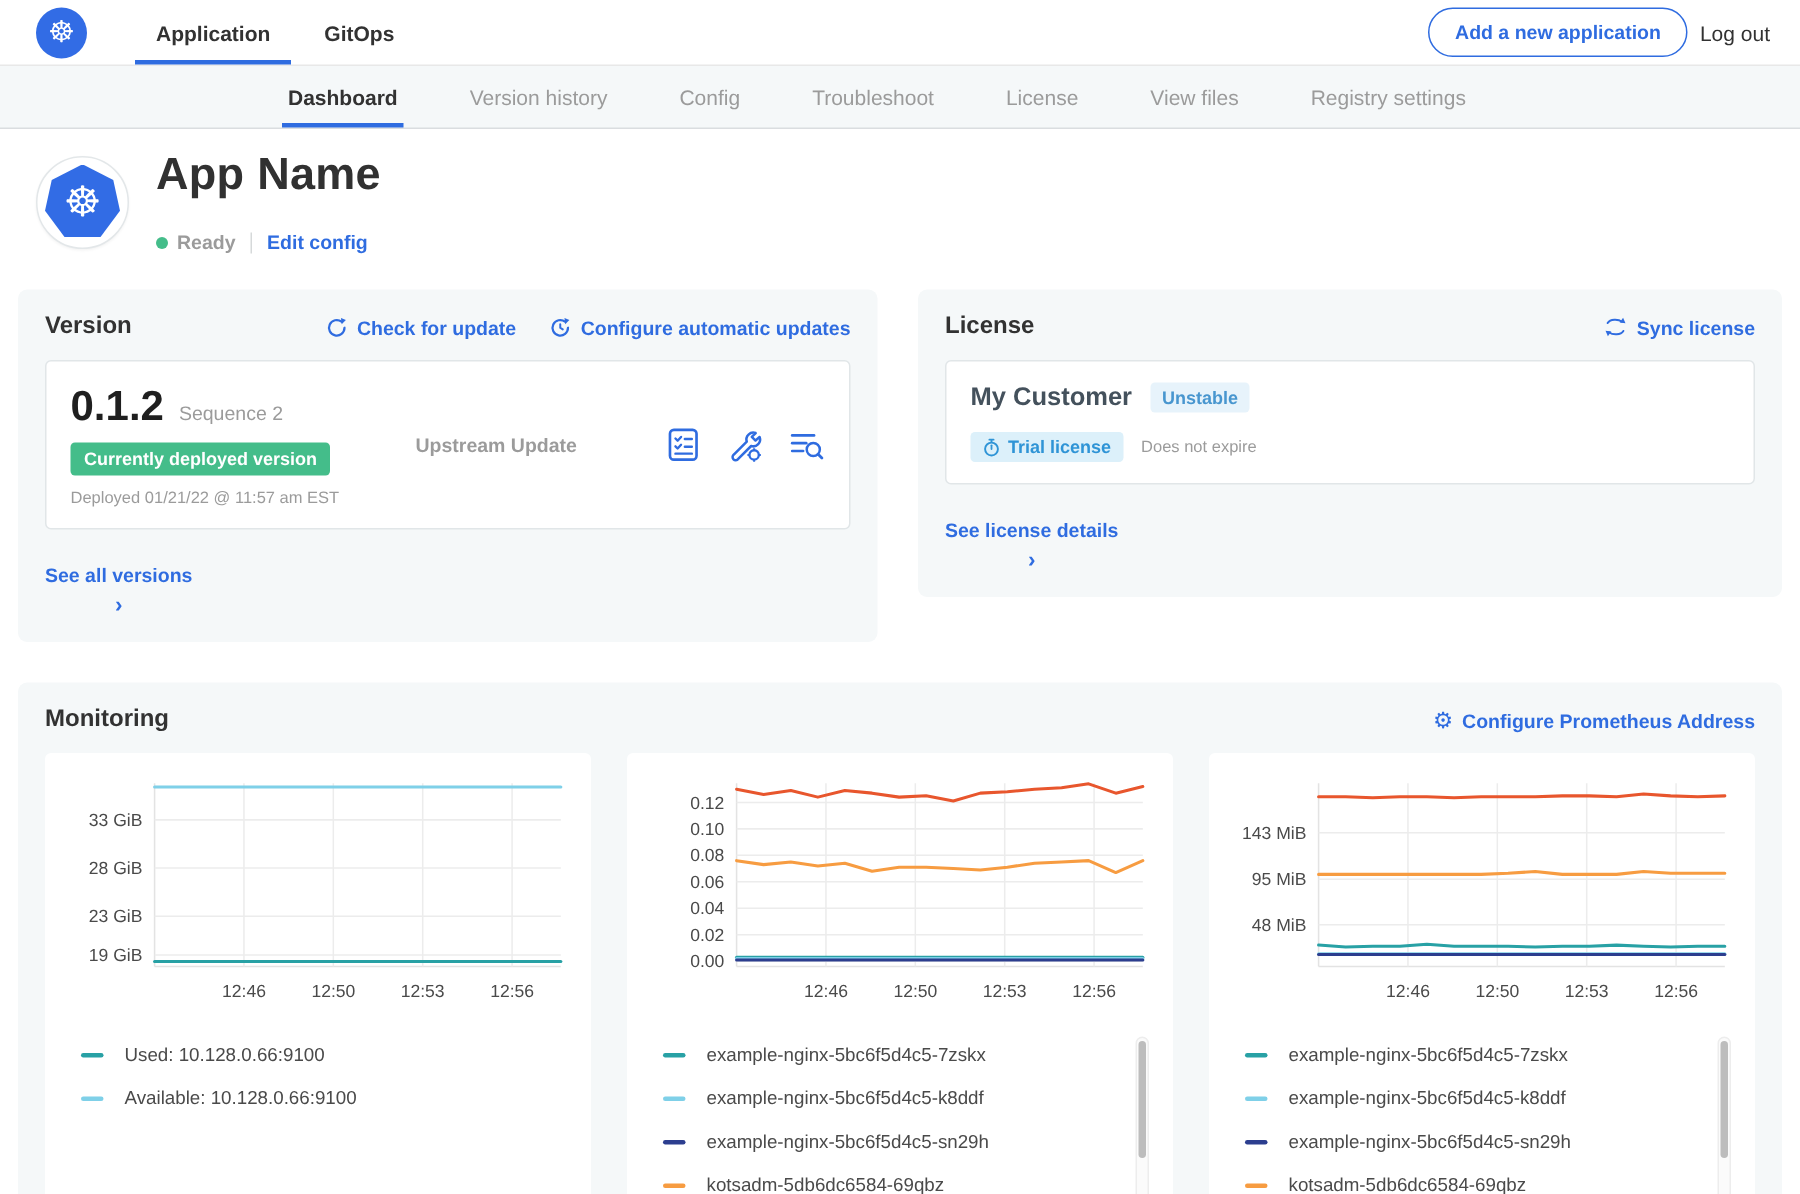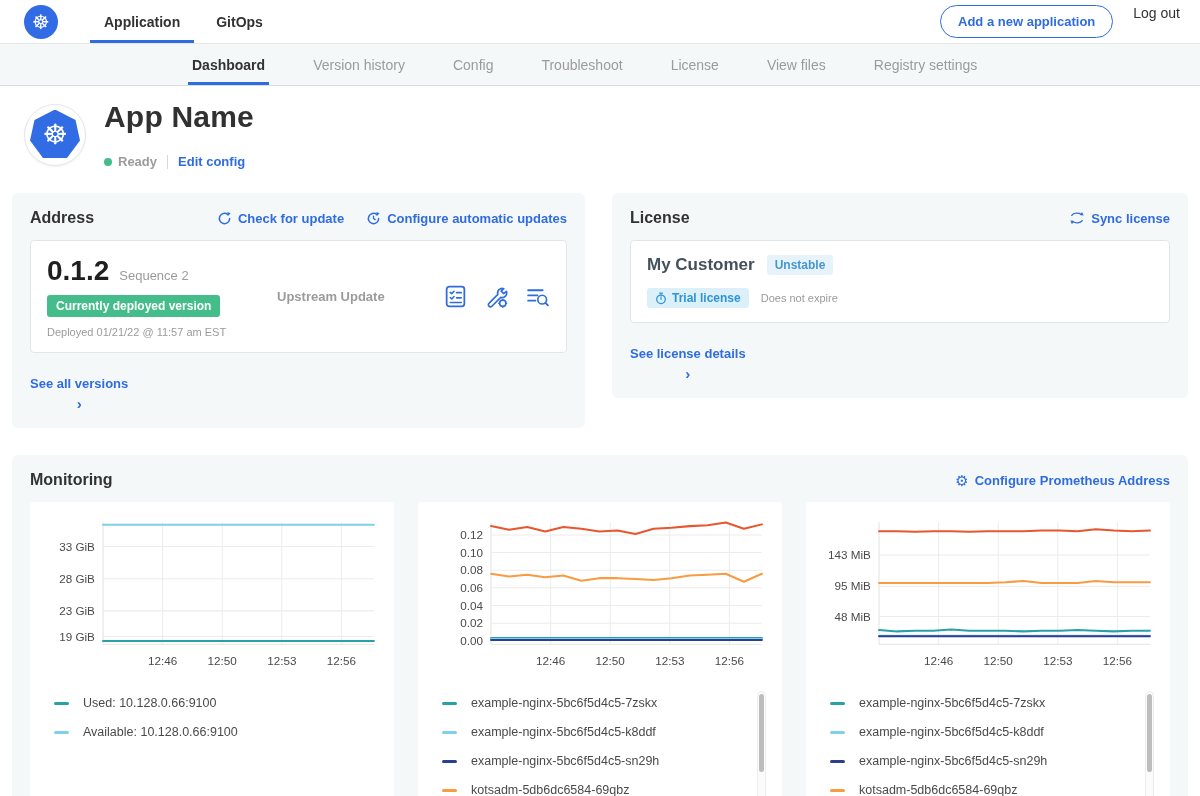--- a/index.html
+++ b/index.html
@@ -4,21 +4,21 @@
 <style>
   * { margin:0; padding:0; box-sizing:border-box; }
   html,body { width:1200px; background:#fff; font-family:"Liberation Sans","DejaVu Sans",sans-serif; color:#323232; }
 
   
   .topnav { height:44px; display:flex; align-items:center; padding:0 20px 0 24px; border-bottom:1px solid #e8e8e8; background:#fff; }
   .logo-circle { width:34px; height:34px; border-radius:50%; background:#326ce5; color:#fff; display:flex; align-items:center; justify-content:center; font-size:20px; margin-right:32px; }
   .topnav-tabs { display:flex; height:100%; gap:8px; }
   .topnav-tab { display:flex; align-items:center; padding:12px 14px; font-size:14px; font-weight:700; color:#323232; cursor:pointer; border-bottom:3px solid transparent; border-top:3px solid transparent; }
   .topnav-tab.active { border-bottom-color:#2f6ce0; }
-  .topnav-right { margin-left:auto; display:flex; align-items:flex-start; gap:20px; }
+  .topnav-right { margin-left:auto; display:flex; align-items:center; gap:8px; }
   .pill-btn { border:1px solid #2f6ce0; color:#2f6ce0; font-size:13px; font-weight:700; padding:8px 17px; border-radius:20px; background:#fff; cursor:pointer; }
   .logout { font-size:14px; color:#323232; cursor:pointer; }
 
   
   .subnav { height:42px; background:#f5f8f9; border-bottom:1px solid #dadde0; display:flex; align-items:stretch; padding-left:188px; }
   .subnav-item { display:flex; align-items:center; padding:0 4px; margin-right:40px; font-size:14px; color:#9b9b9b; cursor:pointer; border-bottom:3px solid transparent; border-top:3px solid transparent; }
   .subnav-item.active { color:#323232; font-weight:700; border-bottom-color:#2f6ce0; }
 
   
   .app-header { display:flex; align-items:center; padding:14px 24px 18px 24px; background:#fff; }
@@ -123,21 +123,21 @@
       <span class="link" style="font-size:13px">Edit config</span>
     </div>
   </div>
 </div>
 
 <div class="content">
   <div class="cards-row">
 
     <div class="card card-version">
       <div class="card-head">
-        <span class="card-title">Address</span>
+        <span class="card-title">Version</span>
         <div class="card-head-links">
           <span class="icon-link">
             <svg width="15" height="15" viewBox="0 0 16 16">
                 <path d="M13.5 8a5.5 5.5 0 1 1-2.1-4.3" fill="none" stroke="#2f6ce0" stroke-width="1.6" stroke-linecap="round"></path>
                 <polygon points="11,1 14.5,2.5 11.5,5.5" fill="#2f6ce0"></polygon>
               </svg>
             <span>Check for update</span>
           </span>
           <span class="icon-link">
             <svg width="15" height="15" viewBox="0 0 16 16">

